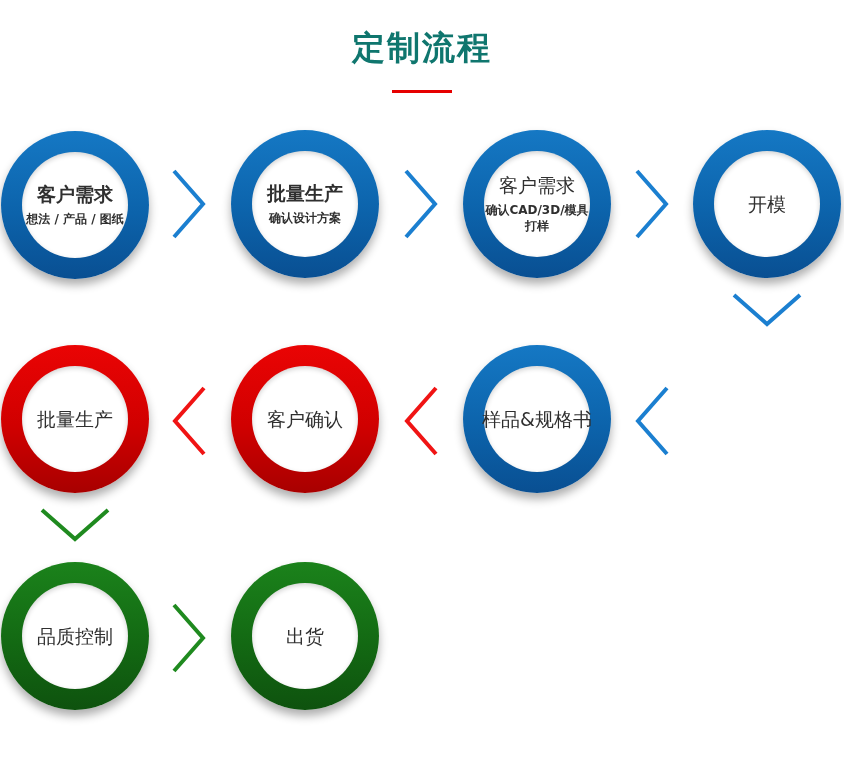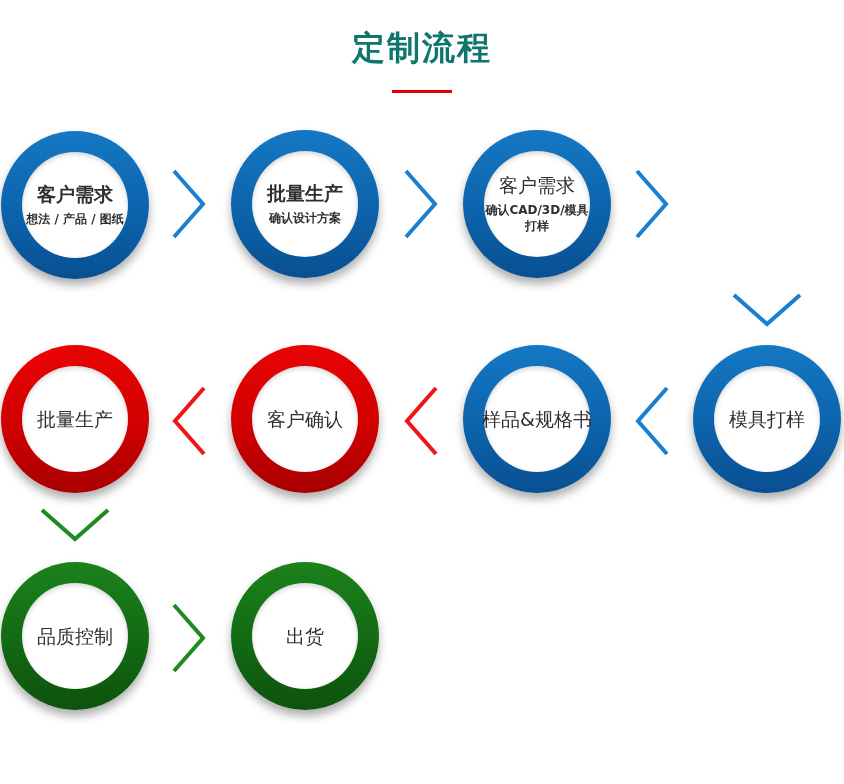--- a/index.html
+++ b/index.html
@@ -63,26 +63,26 @@
     </div>
   </div>
 
   <div class="node blue" style="left:463px;top:130px">
     <div class="node-inner">
       <div class="node-label">客户需求</div>
       <div class="node-sub wrap">确认CAD/3D/模具打样</div>
     </div>
   </div>
 
-
-  <div class="node blue" style="left:693px;top:345px">
+  <div class="node blue" style="left:693px;top:130px">
     <div class="node-inner">
-      <div class="node-label">模具打样</div>
+      <div class="node-label">开模</div>
     </div>
   </div>
+
 
   <div class="node red" style="left:231px;top:345px">
     <div class="node-inner">
       <div class="node-label">客户确认</div>
     </div>
   </div>
 
   <div class="node blue" style="left:463px;top:345px">
     <div class="node-inner">
       <div class="node-label">样品&amp;规格书</div>

